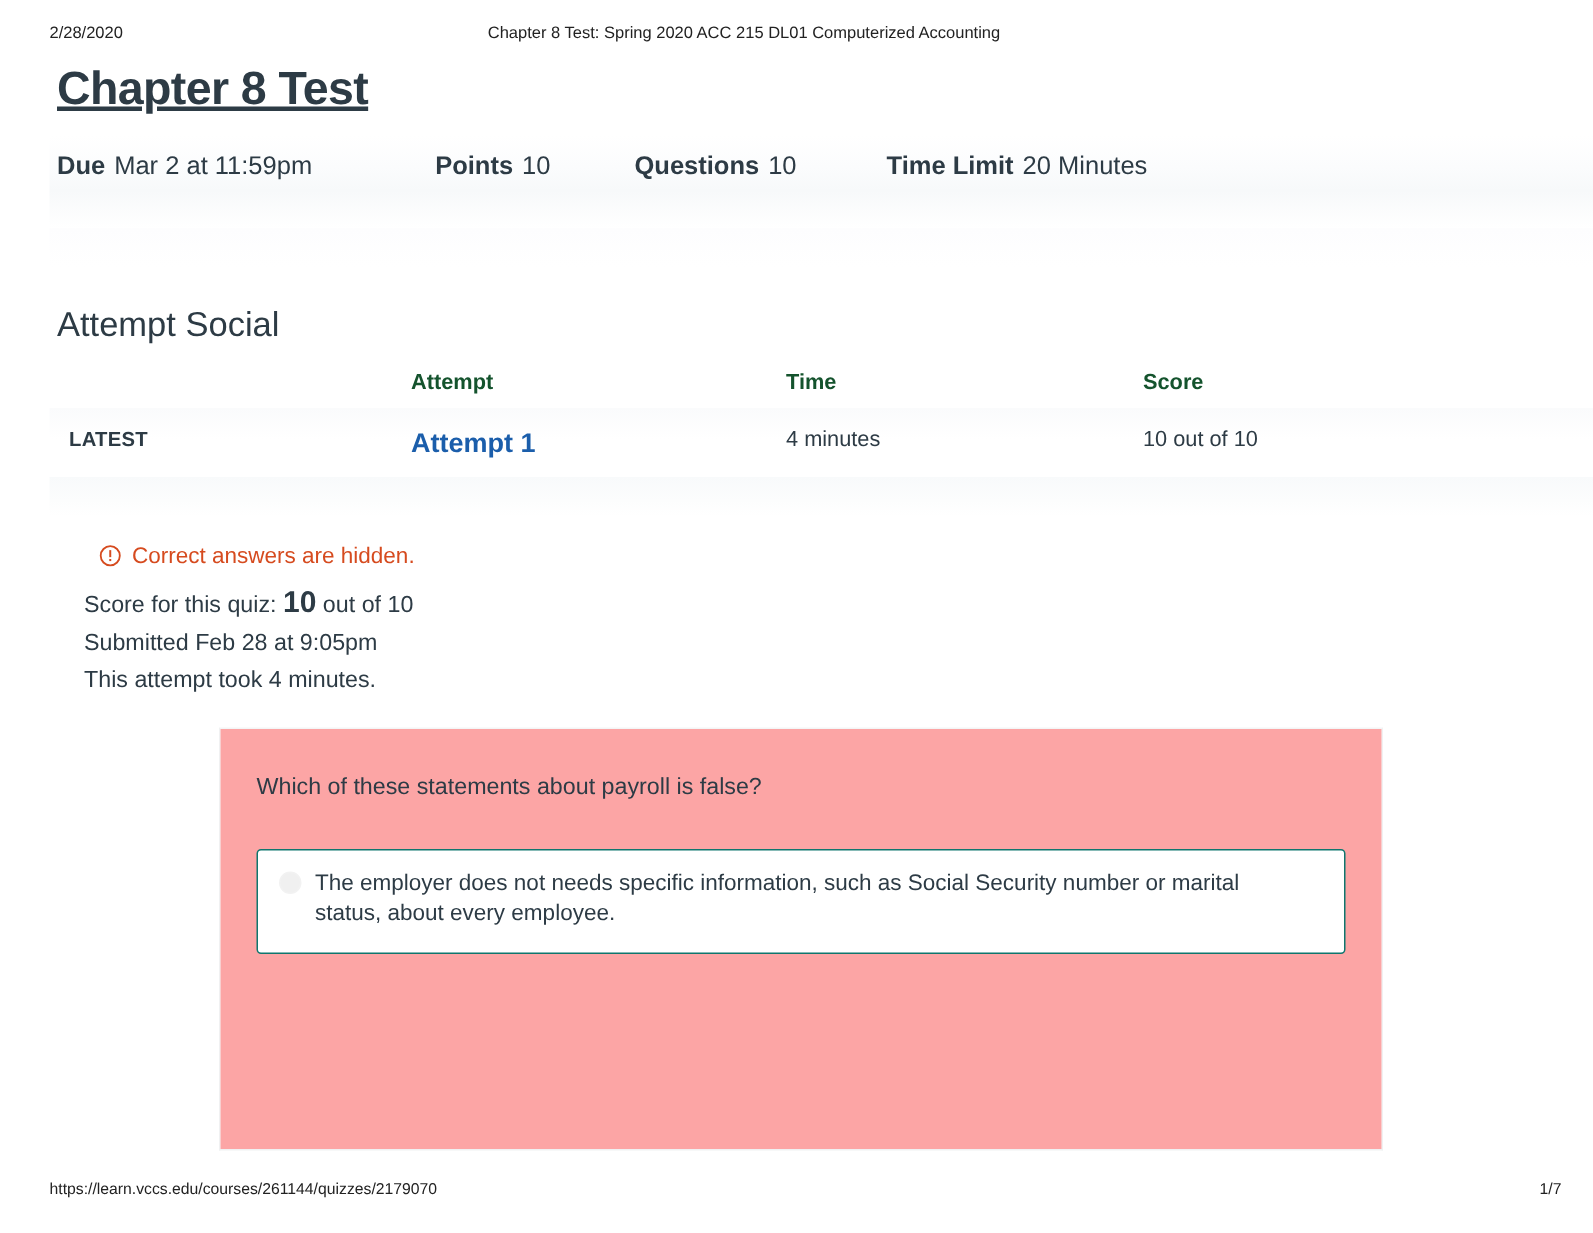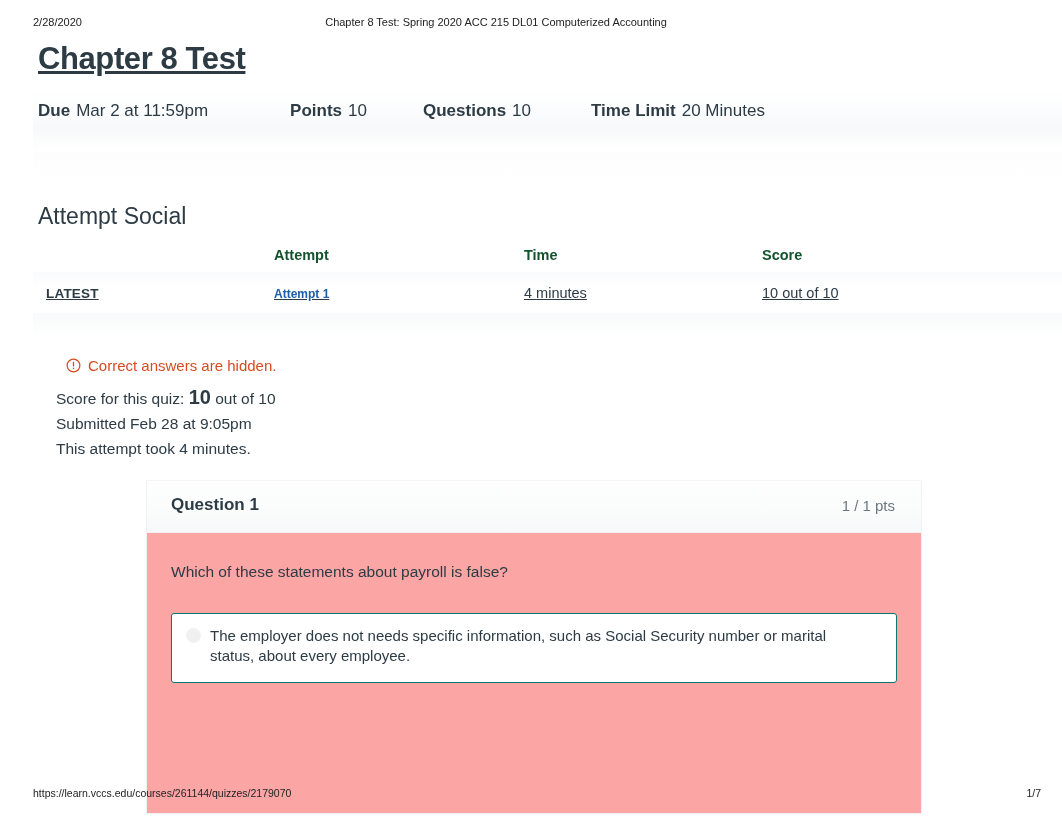--- a/index.html
+++ b/index.html
@@ -141,32 +141,31 @@
     padding: 0 0 9px 0;
   }
   .attempt-table thead tr { background: #ffffff; }
   .attempt-table tbody tr.latest-row {
     background: linear-gradient(to bottom, #fafbfc 0%, #ffffff 45%, #ffffff 100%);
   }
   .attempt-table td {
     padding: 13px 0 12px 0;
     color: #2d3b45;
     vertical-align: top;
-    text-decoration: underline;
   }
   .col-kept  { width: 228px; padding-left: 13px !important; }
   .col-attempt { width: 250px; }
   .col-time  { width: 238px; }
   .col-score { width: 300px; }
   .kept-label { font-weight: bold; font-size: 13.5px; letter-spacing: 0.2px; }
   a.attempt-link {
     color: #1b5eab;
     font-weight: bold;
     text-decoration: none;
-    font-size: 12px;
+    font-size: 18px;
   }
   .table-tail {
     margin-left: 33px;
     width: 1029px;
     height: 26px;
     background: linear-gradient(to bottom, #f8fafb 0%, #fcfdfd 60%, #ffffff 100%);
   }
 
   
   .answers-hidden {
@@ -344,24 +343,20 @@
     <div>
       <span>Score for this quiz:</span>
       <span class="big-score">10</span>
       <span>out of 10</span>
     </div>
     <div>Submitted Feb 28 at 9:05pm</div>
     <div>This attempt took 4 minutes.</div>
   </div>
 
   <div class="question-wrap">
-    <div class="question-header">
-      <span class="question-name">Question 1</span>
-      <span class="question-points">1 / 1 pts</span>
-    </div>
     <div class="question-body">
       <div class="question-text">Which of these statements about payroll is false?</div>
       <div class="answers">
         <div class="answer-row">
           <span class="answer-radio"></span>
           <div class="answer-text">The employer does not needs specific information, such as Social Security number or marital status, about every employee.</div>
         </div>
       </div>
     </div>
   </div>

